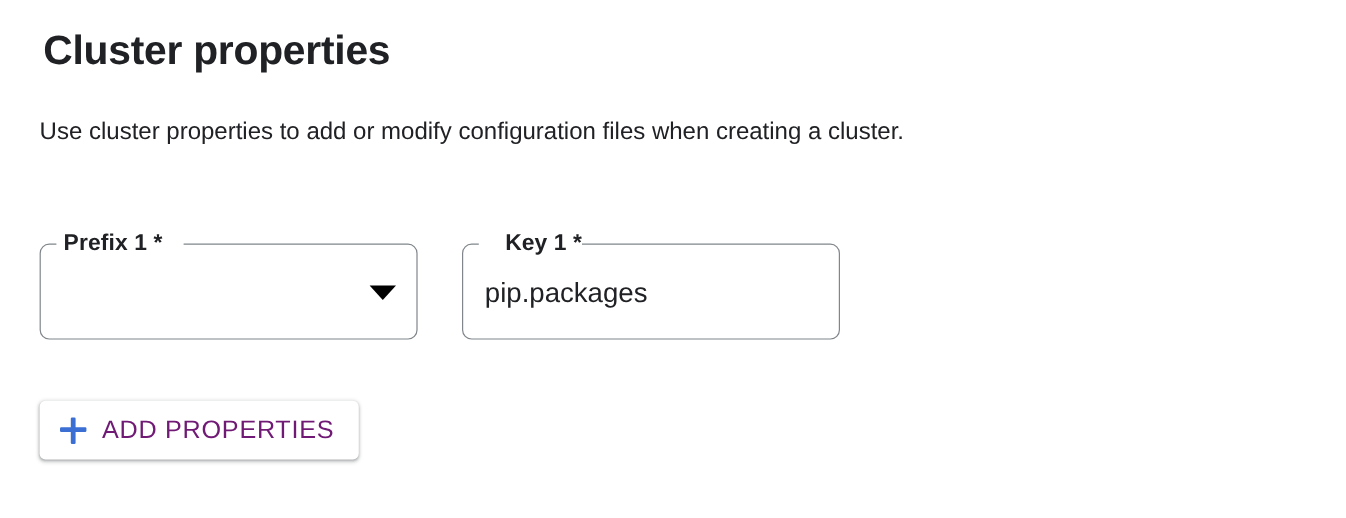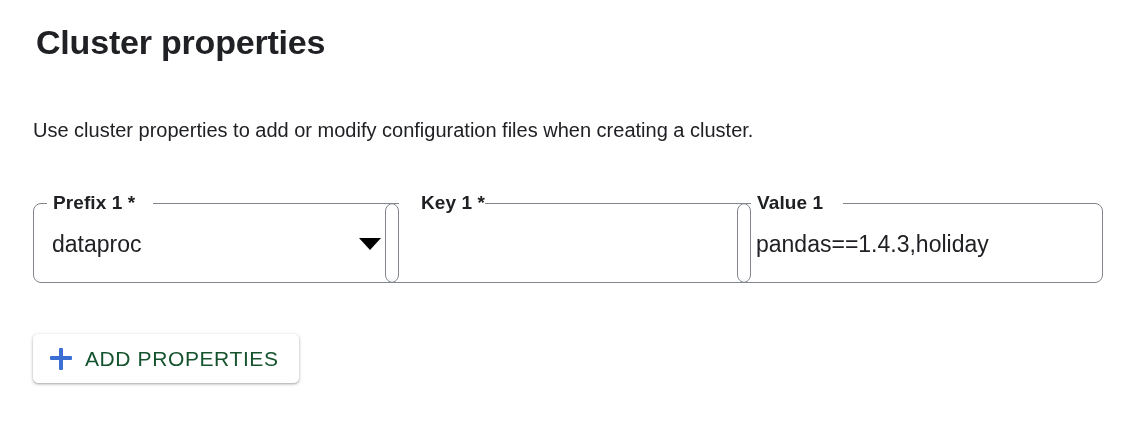--- a/index.html
+++ b/index.html
@@ -39,36 +39,35 @@
 
   .page-subtitle {
     position: absolute;
     left: 33px;
     top: 96px;
     font-size: 20px;
     line-height: 28px;
     font-weight: 400;
     color: #202124;
     white-space: nowrap;
-    margin-top: 20px;
   }
 
   
   .field-row {
     position: absolute;
     left: 33px;
     top: 203px;
     width: 1060px;
     height: 82px;
   }
 
   .field {
     position: absolute;
     top: 0;
-    width: 366px;
+    width: 315px;
     height: 80px;
     box-sizing: border-box;
   }
   .field-1 { left: 0px; }
   .field-2 { left: 352px; }
   .field-3 { left: 704px; }
 
   
   .outline {
     position: absolute;
@@ -165,55 +164,49 @@
   }
   .plus-icon::after {
     top: 0; left: 9px;
     width: 4px; height: 22px;
   }
   .add-button-label {
     font-size: 21px;
     line-height: 24px;
     font-weight: 500;
     letter-spacing: 0.6px;
-    color: #14532d;
+    color: #701a75;
     white-space: nowrap;
   }
 </style>
 </head>
 <body>
 
 <div class="page">
 
   <div class="page-title">Cluster properties</div>
 
   <div class="page-subtitle">Use cluster properties to add or modify configuration files when creating a cluster.</div>
 
   <div class="field-row">
 
     <div class="field field-1">
       <div class="outline"></div>
       <div class="notch" style="left:14px; width:106px;"></div>
       <div class="field-label" style="left:20px;">Prefix 1 *</div>
-      <div class="field-value">dataproc</div>
       <div class="select-arrow"></div>
     </div>
 
     <div class="field field-2">
       <div class="outline"></div>
       <div class="notch" style="left:14px; width:86px;"></div>
       <div class="field-label" style="left:36px;">Key 1 *</div>
+      <div class="field-value">pip.packages</div>
     </div>
 
-    <div class="field field-3">
-      <div class="outline"></div>
-      <div class="notch" style="left:14px; width:92px;"></div>
-      <div class="field-label" style="left:20px;">Value 1</div>
-      <div class="field-value">pandas==1.4.3,holiday</div>
-    </div>
 
   </div>
 
   <button class="add-button">
     <span class="plus-icon"></span>
     <span class="add-button-label">ADD PROPERTIES</span>
   </button>
 
 </div>
 

